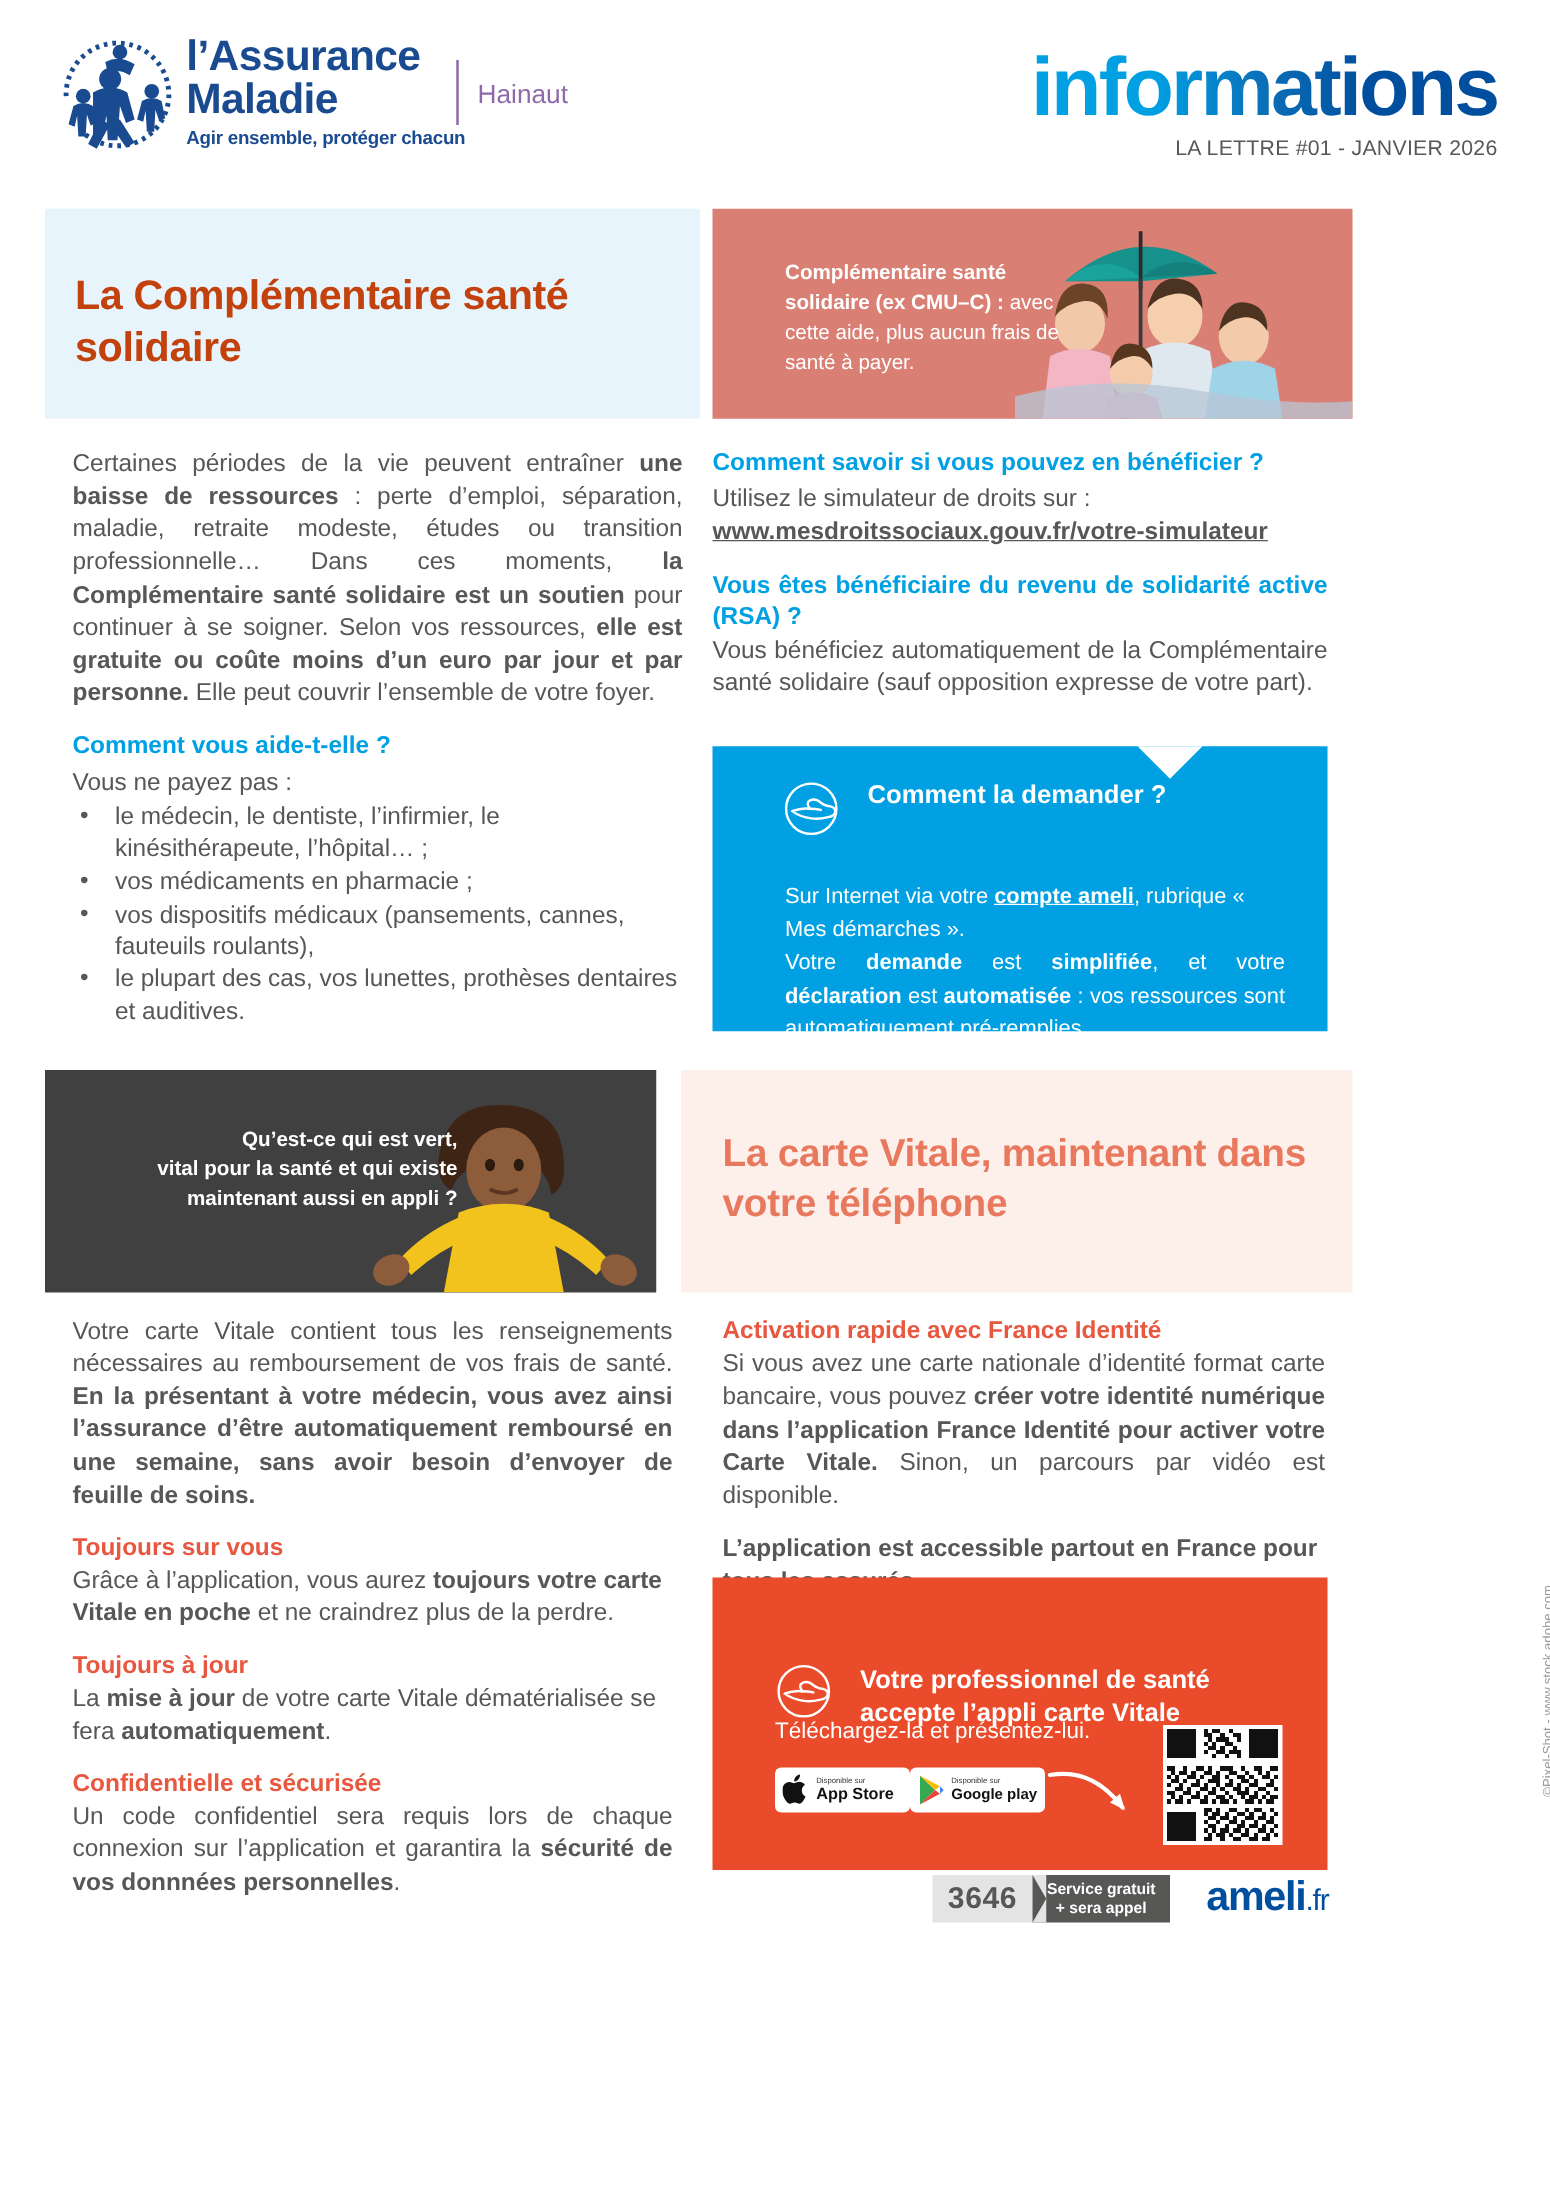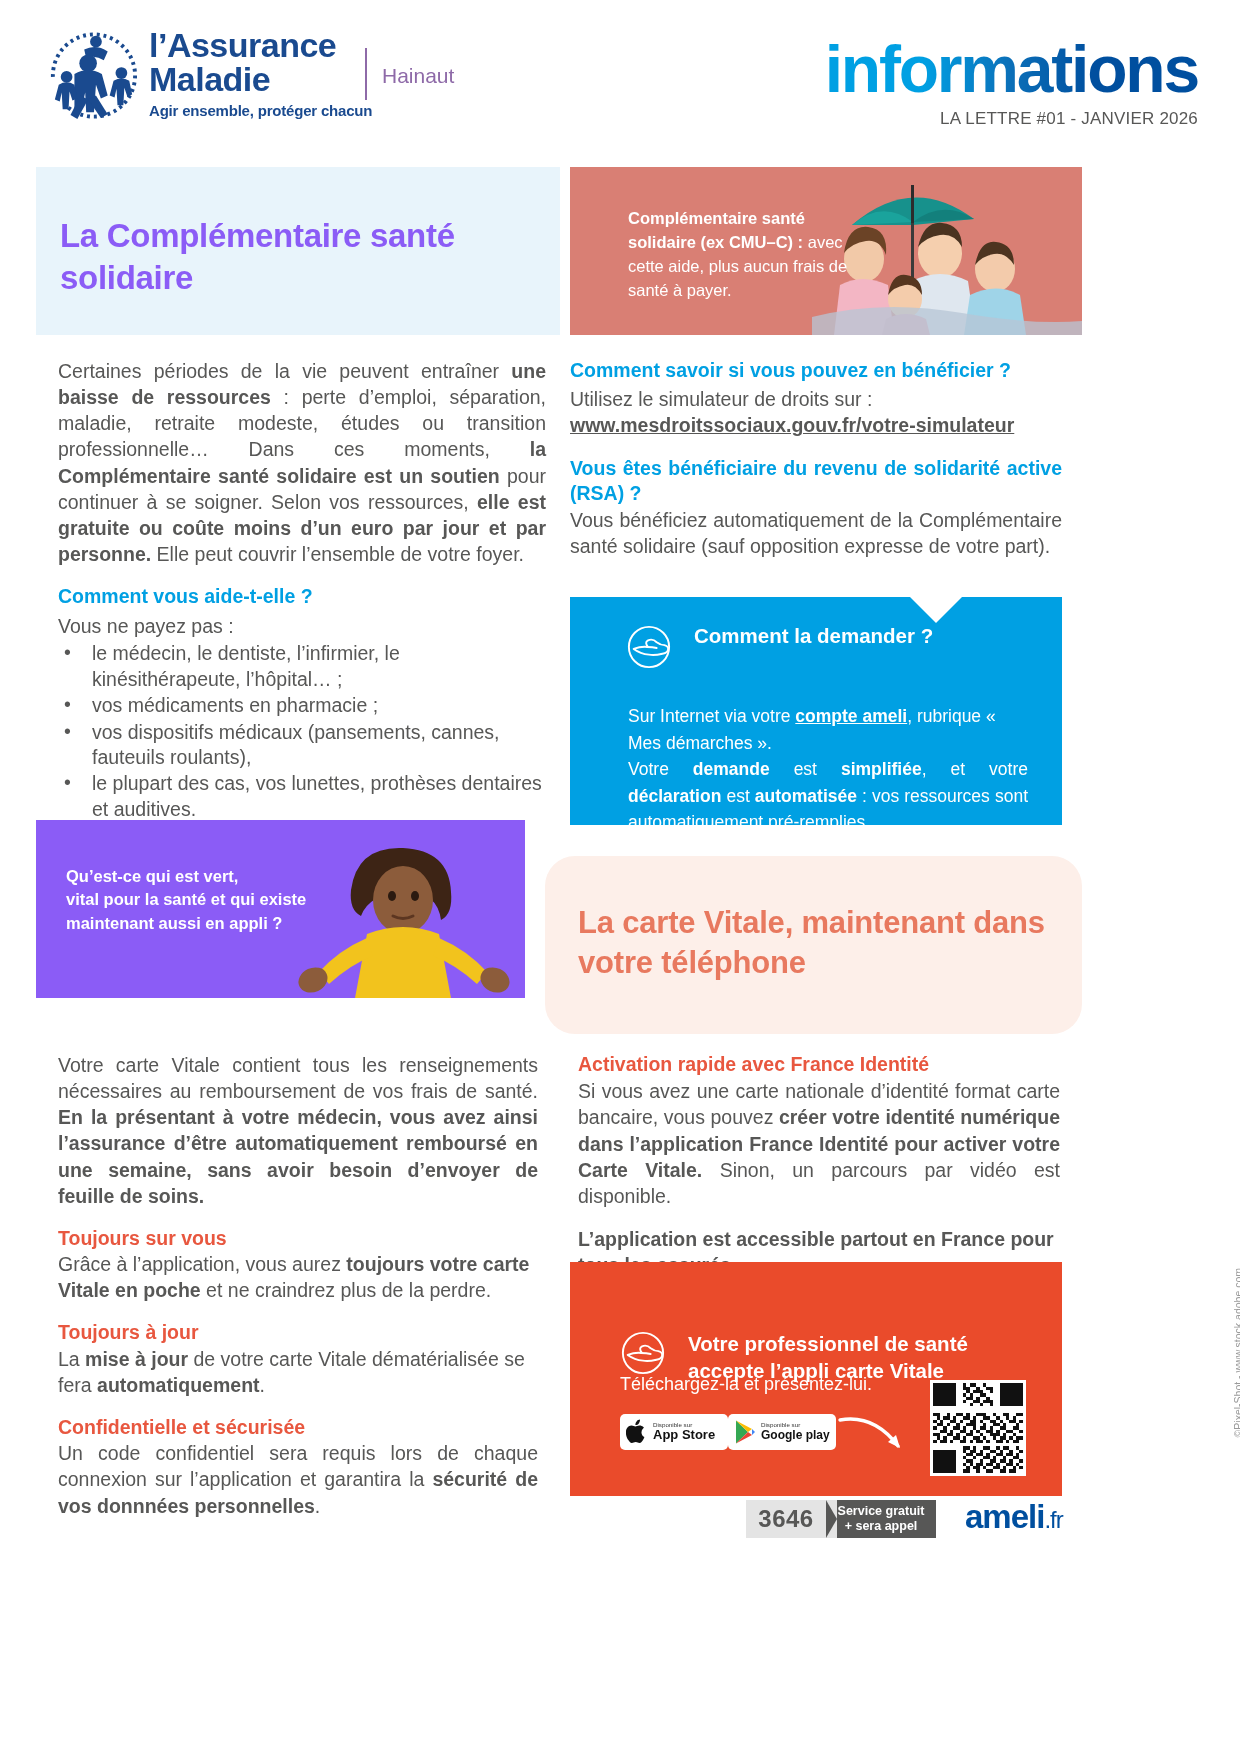--- a/index.html
+++ b/index.html
@@ -33,21 +33,21 @@
   }
   .masthead-sub { font-size: 17px; color: #575756; margin-top: 7px; letter-spacing: 0.2px; }
 
   
   .a1-titlebox {
     position: absolute; left: 36px; top: 167px; width: 524px; height: 168px;
     background: #e8f4fb;
   }
   .a1-title {
     position: absolute; left: 24px; top: 48px; width: 480px;
-    font-size: 33px; font-weight: bold; color: #8b5cf6; line-height: 1.26; letter-spacing: -0.3px;
+    font-size: 33px; font-weight: bold; color: #c2410c; line-height: 1.26; letter-spacing: -0.3px;
   }
 
   .a1-hero { position: absolute; left: 570px; top: 167px; width: 512px; height: 168px; background: #d97f74; overflow: hidden; }
   .a1-hero-text {
     position: absolute; left: 58px; top: 40px; width: 240px;
     color: #ffffff; font-size: 16.5px; line-height: 1.45;
   }
   .a1-hero-text b { font-weight: bold; }
   .hero-people { position: absolute; right: 0; bottom: 0; width: 270px; height: 168px; }
 
@@ -84,25 +84,25 @@
   }
   .callout-head { position: absolute; left: 56px; top: 27px; display: flex; align-items: flex-start; }
   .hand-icon { width: 46px; height: 46px; flex: 0 0 auto; }
   .callout-title { margin-left: 22px; font-size: 20.5px; font-weight: bold; color:#fff; }
   .callout-body { position: absolute; left: 58px; top: 106px; width: 400px; font-size: 17.5px; line-height: 1.52; color: #fff; }
   .callout-body .j { text-align: justify; }
   .callout-body b { font-weight: bold; }
   .callout-body a { color: #fff; text-decoration: underline; font-weight: bold; }
 
   
-  .a2-hero { position: absolute; left: 36px; top: 820px; width: 489px; height: 178px; background: #8b5cf6; overflow: hidden; }
+  .a2-hero { position: absolute; left: 36px; top: 856px; width: 489px; height: 178px; background: #404040; overflow: hidden; text-align: right; }
   .a2-hero-text { position: absolute; left: 30px; top: 45px; width: 300px; color: #fff; font-size: 16.5px; font-weight: bold; line-height: 1.42; }
   .a2-person { position: absolute; right: 6px; bottom: 0; width: 230px; height: 160px; }
 
-  .a2-titlebox { position: absolute; left: 545px; top: 856px; width: 537px; height: 178px; background: #fdefe9; border-radius: 30px; }
+  .a2-titlebox { position: absolute; left: 545px; top: 856px; width: 537px; height: 178px; background: #fdefe9; }
   .a2-title { position: absolute; left: 33px; top: 47px; width: 470px; font-size: 31px; font-weight: bold; color: #e8795f; line-height: 1.28; letter-spacing: -0.2px; }
 
   .col-left2 { position: absolute; left: 58px; top: 1052px; width: 480px; }
   .col-right2 { position: absolute; left: 578px; top: 1052px; width: 482px; }
 
   
   .cta-red { position: absolute; left: 570px; top: 1262px; width: 492px; height: 234px; background: #ea4b2b; color: #fff; }
   .cta-head { position: absolute; left: 50px; top: 28px; display: flex; align-items: flex-start; margin-top: 40px; }
   .cta-title { margin-left: 22px; font-size: 20.5px; font-weight: bold; line-height: 1.32; }
   .cta-sub { position: absolute; left: 50px; top: 112px; font-size: 18px; color: #fff; }

